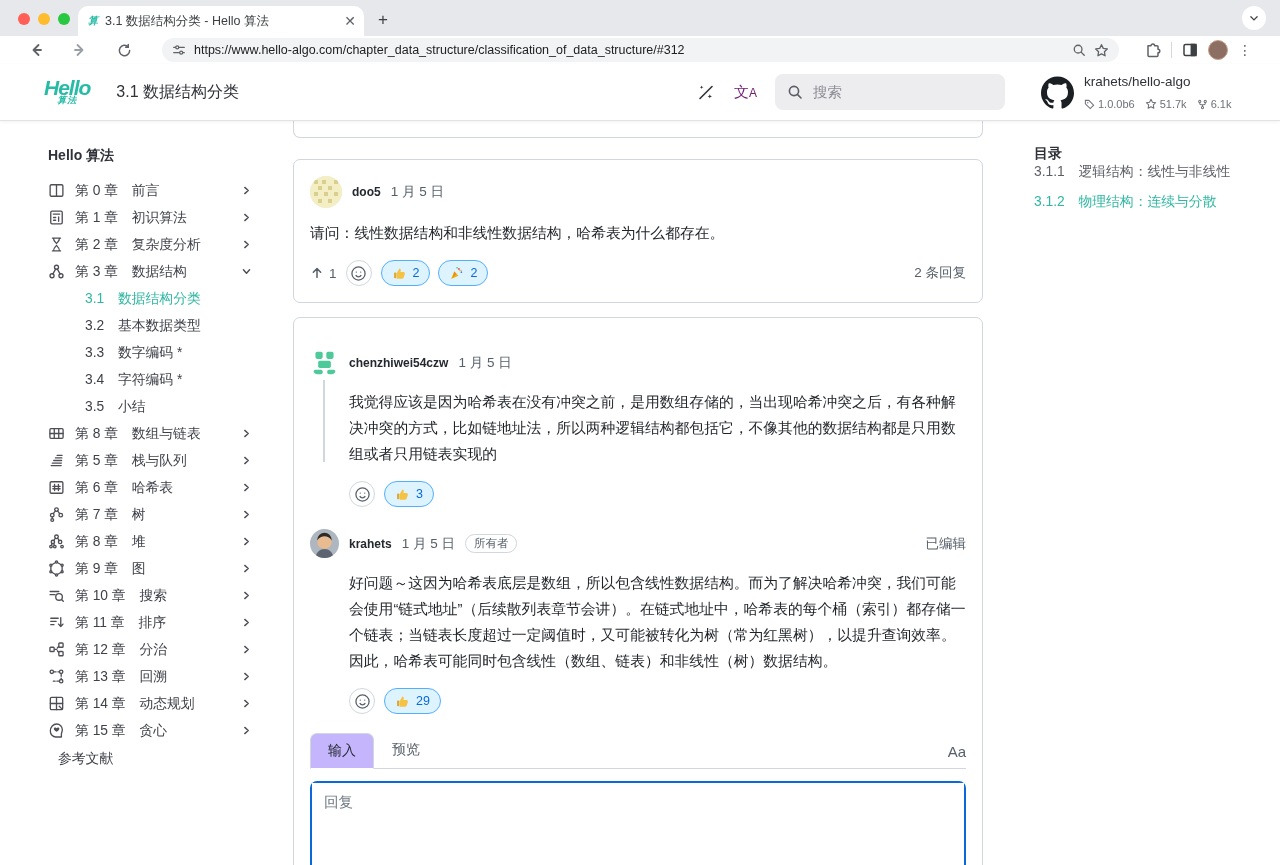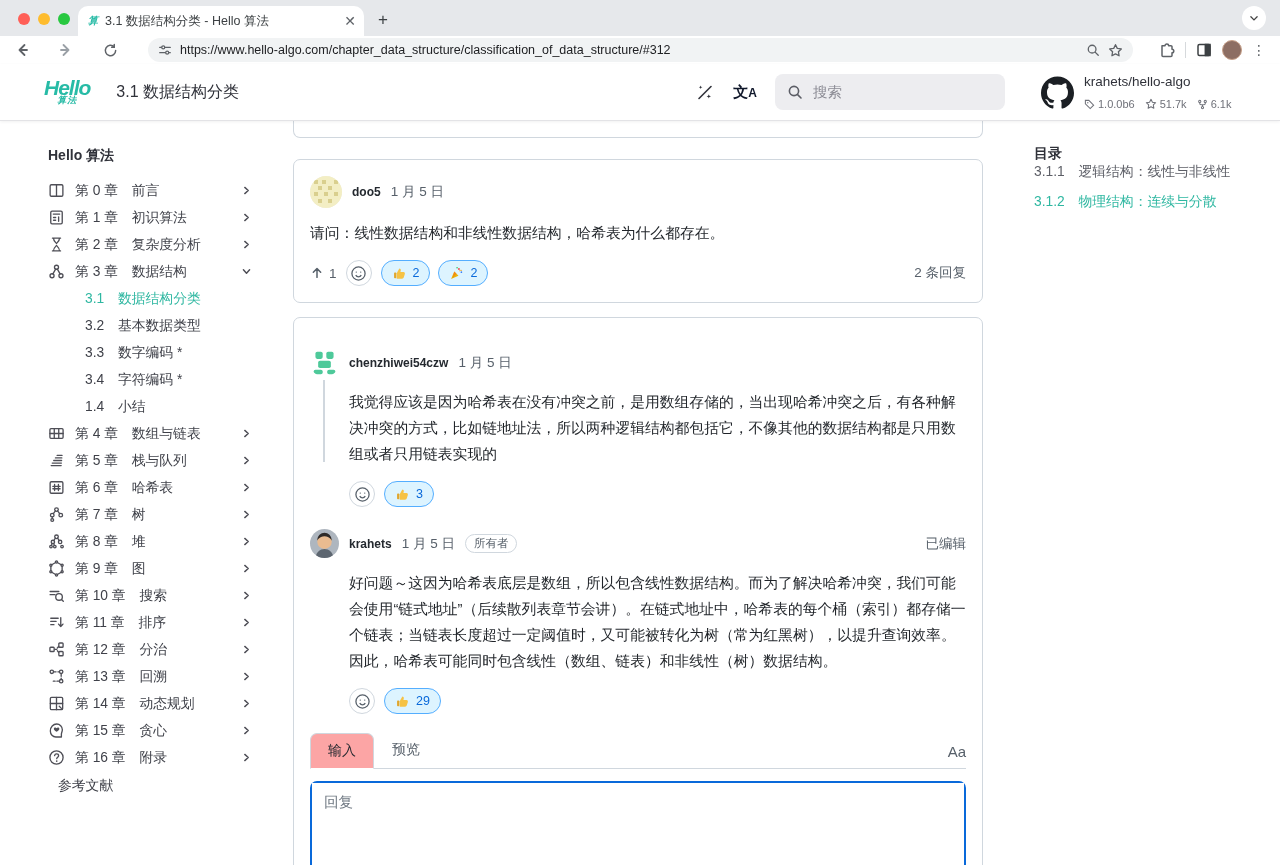--- a/index.html
+++ b/index.html
@@ -9,36 +9,36 @@
   
   .tabstrip{height:36px;background:#e6e8eb;display:flex;align-items:flex-end;position:relative}
   .lights{position:absolute;left:18px;top:13px;display:flex;gap:8px}
   .light{width:12px;height:12px;border-radius:50%}
   .l-red{background:#ff5f57}.l-yellow{background:#febc2e}.l-green{background:#28c840}
   .tab{margin-left:78px;width:286px;height:30px;background:#fff;border-radius:10px 10px 0 0;display:flex;align-items:center;padding:0 8px 0 10px;gap:7px}
   .tab-title{font-size:12.5px;color:#3c4043;white-space:nowrap;overflow:hidden;text-overflow:ellipsis;flex:1}
   .tab-close{color:#5f6368;font-size:14px;line-height:1;cursor:default}
   .newtab{color:#3c4043;font-size:17px;margin:0 0 6px 14px}
   .win-chevron{position:absolute;right:14px;top:6px;width:24px;height:24px;border-radius:50%;background:#fff;display:flex;align-items:center;justify-content:center;color:#444}
-  .toolbar{height:28px;background:#fff;display:flex;align-items:center;padding:0 10px;gap:20px}
+  .toolbar{height:28px;background:#fff;display:flex;align-items:center;padding:0 24px;gap:20px}
   .nav-btn{color:#5f6368;width:24px;height:24px;display:flex;align-items:center;justify-content:center;font-size:15px}
   .omnibox{flex:1;height:24px;background:#f1f3f4;border-radius:12px;display:flex;align-items:center;padding:0 10px;gap:8px;margin:0 6px}
   .url{font-size:12.5px;color:#202124;white-space:nowrap;overflow:hidden;flex:1}
   .omni-ic{color:#5f6368}
   .chrome-right{display:flex;align-items:center;gap:10px;color:#5f6368;padding-right:4px}
   .divider-v{width:1px;height:16px;background:#d6d9dc}
   .profile-dot{width:20px;height:20px;border-radius:50%;background:#8d6e63;border:1px solid #c7a089;overflow:hidden;display:flex;align-items:center;justify-content:center;color:#e9d7c9;font-size:11px}
   
   .site-header{height:57px;background:#fff;display:flex;align-items:center;padding:0 24px 0 44px;border-bottom:1px solid #e3e3e6;box-shadow:0 1px 3px rgba(0,0,0,.06);position:relative;z-index:5}
   .logo{color:#27bba6;font-weight:bold;font-size:21px;letter-spacing:-1px;font-style:italic;line-height:.85;text-align:center}
   .logo small{display:block;font-size:9px;letter-spacing:1px}
   .page-title{font-size:16px;color:#30323a;margin-left:26px}
   .header-right{margin-left:auto;display:flex;align-items:center;gap:18px}
   .hdr-ic{color:#30323a}
-  .translate{font-weight:bold;font-size:15px;color:#0f172a}
+  .translate{font-weight:normal;font-size:15px;color:#701a75}
   .searchbox{width:230px;height:36px;background:#ededf0;border-radius:8px;display:flex;align-items:center;gap:10px;padding:0 12px;margin-right:18px}
   .searchbox .ph{color:#8a8a93;font-size:14.5px}
   .repo{display:flex;align-items:center;gap:10px;min-width:215px}
   .repo-meta .r-name{font-size:13.5px;color:#30323a}
   .repo-facts{display:flex;gap:10px;margin-top:9px;color:#6f7179;font-size:11px;align-items:center}
   .repo-facts span{display:flex;align-items:center;gap:3px}
   
   .content{display:flex;height:744px}
   .sidenav{width:282px;padding:26px 0 0 48px;flex-shrink:0}
   .side-title{font-weight:bold;color:#30323a;font-size:14px;margin-bottom:12px}
@@ -74,21 +74,21 @@
   .replies{position:relative;padding-top:14px}
   .replies:before{content:"";position:absolute;left:13px;top:46px;bottom:252px;width:2px;background:#d0d7de}
   .reply{position:relative;margin-bottom:18px}
   .reply .c-head .avatar{z-index:2;position:relative;background:#fff}
   .reply-indent{margin-left:39px}
   .card2{padding:16px 16px 16px 16px}
   
   .composer{margin-top:18px}
   .tabs{display:flex;align-items:flex-end;border-bottom:1px solid #d0d7de;padding-left:0}
   .tab-btn{padding:8px 17px;font-size:14px;color:#57606a;background:transparent;border:1px solid transparent;cursor:pointer}
-  .tab-btn.active{color:#24292f;background:#fca5a5;border:1px solid #d0d7de;border-bottom-color:#fff;border-radius:7px 7px 0 0;margin-bottom:-1px}
+  .tab-btn.active{color:#24292f;background:#c4b5fd;border:1px solid #d0d7de;border-bottom-color:#fff;border-radius:7px 7px 0 0;margin-bottom:-1px}
   .format-hint{margin-left:auto;color:#57606a;font-size:15px;padding-bottom:8px}
   .editor{border:2px solid #0969da;border-radius:7px;margin-top:12px;background:#fff}
   .editor textarea{width:100%;height:98px;border:none;outline:none;resize:none;padding:10px 12px;font-size:14.5px;font-family:"Liberation Sans","DejaVu Sans",sans-serif;color:#1f2328}
   .editor textarea::placeholder{color:#6e7781}
 </style>
 </head>
 <body>
 
 <div class="tabstrip">
   <div class="lights">
@@ -303,31 +303,31 @@
           <span class="nav-label">3.3　数字编码 *</span>
           <span class="nav-chevron" style="visibility: hidden;"></span>
         </div>
         <div class="nav-item t-sub">
           <span class="nav-icon" style="visibility: hidden;"></span>
           <span class="nav-label">3.4　字符编码 *</span>
           <span class="nav-chevron" style="visibility: hidden;"></span>
         </div>
         <div class="nav-item t-sub">
           <span class="nav-icon" style="visibility: hidden;"></span>
-          <span class="nav-label">1.4　小结</span>
+          <span class="nav-label">3.5　小结</span>
           <span class="nav-chevron" style="visibility: hidden;"></span>
         </div>
         <div class="nav-item t-chapter">
           <span class="nav-icon">
             <svg viewBox="0 0 16 16" width="17" height="17" fill="none" stroke="#4e4e56" stroke-width="1.25" stroke-linecap="round" stroke-linejoin="round">
               <rect x="1.8" y="3.4" width="12.4" height="9.2" rx="1"></rect>
               <path d="M5.9 3.4v9.2M10.1 3.4v9.2M1.8 8h12.4"></path>
             </svg>
           </span>
-          <span class="nav-label">第 4 章　数组与链表</span>
+          <span class="nav-label">第 8 章　数组与链表</span>
           <span class="nav-chevron">
             <svg viewBox="0 0 16 16" width="11" height="11" fill="none" stroke="#4e4e56" stroke-width="2.1" stroke-linecap="round" stroke-linejoin="round">
               <path d="M5.5 3.5 10.5 8l-5 4.5"></path>
             </svg>
           </span>
         </div>
         <div class="nav-item t-chapter">
           <span class="nav-icon">
             <svg viewBox="0 0 16 16" width="17" height="17" fill="none" stroke="#4e4e56" stroke-width="1.25" stroke-linecap="round" stroke-linejoin="round">
               <path d="M3 12.8h9.4M4 10.4h8.6M5.4 8h7.4M7 5.6h6M8.6 3.2h4.6"></path>
@@ -485,35 +485,20 @@
           </span>
         </div>
         <div class="nav-item t-chapter">
           <span class="nav-icon">
             <svg viewBox="0 0 16 16" width="17" height="17" fill="none" stroke="#4e4e56" stroke-width="1.25" stroke-linecap="round" stroke-linejoin="round">
               <path d="M8.2 1.9a5.3 5.3 0 0 1 5.3 5.3c0 1.9-.9 2.9-.9 4.3v2.6H7.4c-2.9 0-5.2-2.4-5.2-5.6 0-3.8 2.7-6.6 6-6.6z"></path>
               <path fill="#4e4e56" stroke="none" d="M8.1 5.9c.7-1.2 2.6-.8 2.6.6 0 1-1.5 2-2.6 2.6C7 8.5 5.5 7.5 5.5 6.5c0-1.4 1.9-1.8 2.6-.6z"></path>
             </svg>
           </span>
           <span class="nav-label">第 15 章　贪心</span>
-          <span class="nav-chevron">
-            <svg viewBox="0 0 16 16" width="11" height="11" fill="none" stroke="#4e4e56" stroke-width="2.1" stroke-linecap="round" stroke-linejoin="round">
-              <path d="M5.5 3.5 10.5 8l-5 4.5"></path>
-            </svg>
-          </span>
-        </div>
-        <div class="nav-item t-chapter">
-          <span class="nav-icon">
-            <svg viewBox="0 0 16 16" width="17" height="17" fill="none" stroke="#4e4e56" stroke-width="1.25" stroke-linecap="round" stroke-linejoin="round">
-              <circle cx="8" cy="8" r="6.2"></circle>
-              <path d="M6.2 6.3c.2-1.1 1-1.7 1.9-1.7 1.1 0 1.9.7 1.9 1.7 0 1.3-1.8 1.5-1.8 2.8"></path>
-              <circle cx="8.2" cy="11.4" r=".8" fill="#4e4e56" stroke="none"></circle>
-            </svg>
-          </span>
-          <span class="nav-label">第 16 章　附录</span>
           <span class="nav-chevron">
             <svg viewBox="0 0 16 16" width="11" height="11" fill="none" stroke="#4e4e56" stroke-width="2.1" stroke-linecap="round" stroke-linejoin="round">
               <path d="M5.5 3.5 10.5 8l-5 4.5"></path>
             </svg>
           </span>
         </div>
         <div class="nav-item t-plain">
           <span class="nav-icon" style="visibility: hidden;"></span>
           <span class="nav-label">参考文献</span>
           <span class="nav-chevron" style="visibility: hidden;"></span>

